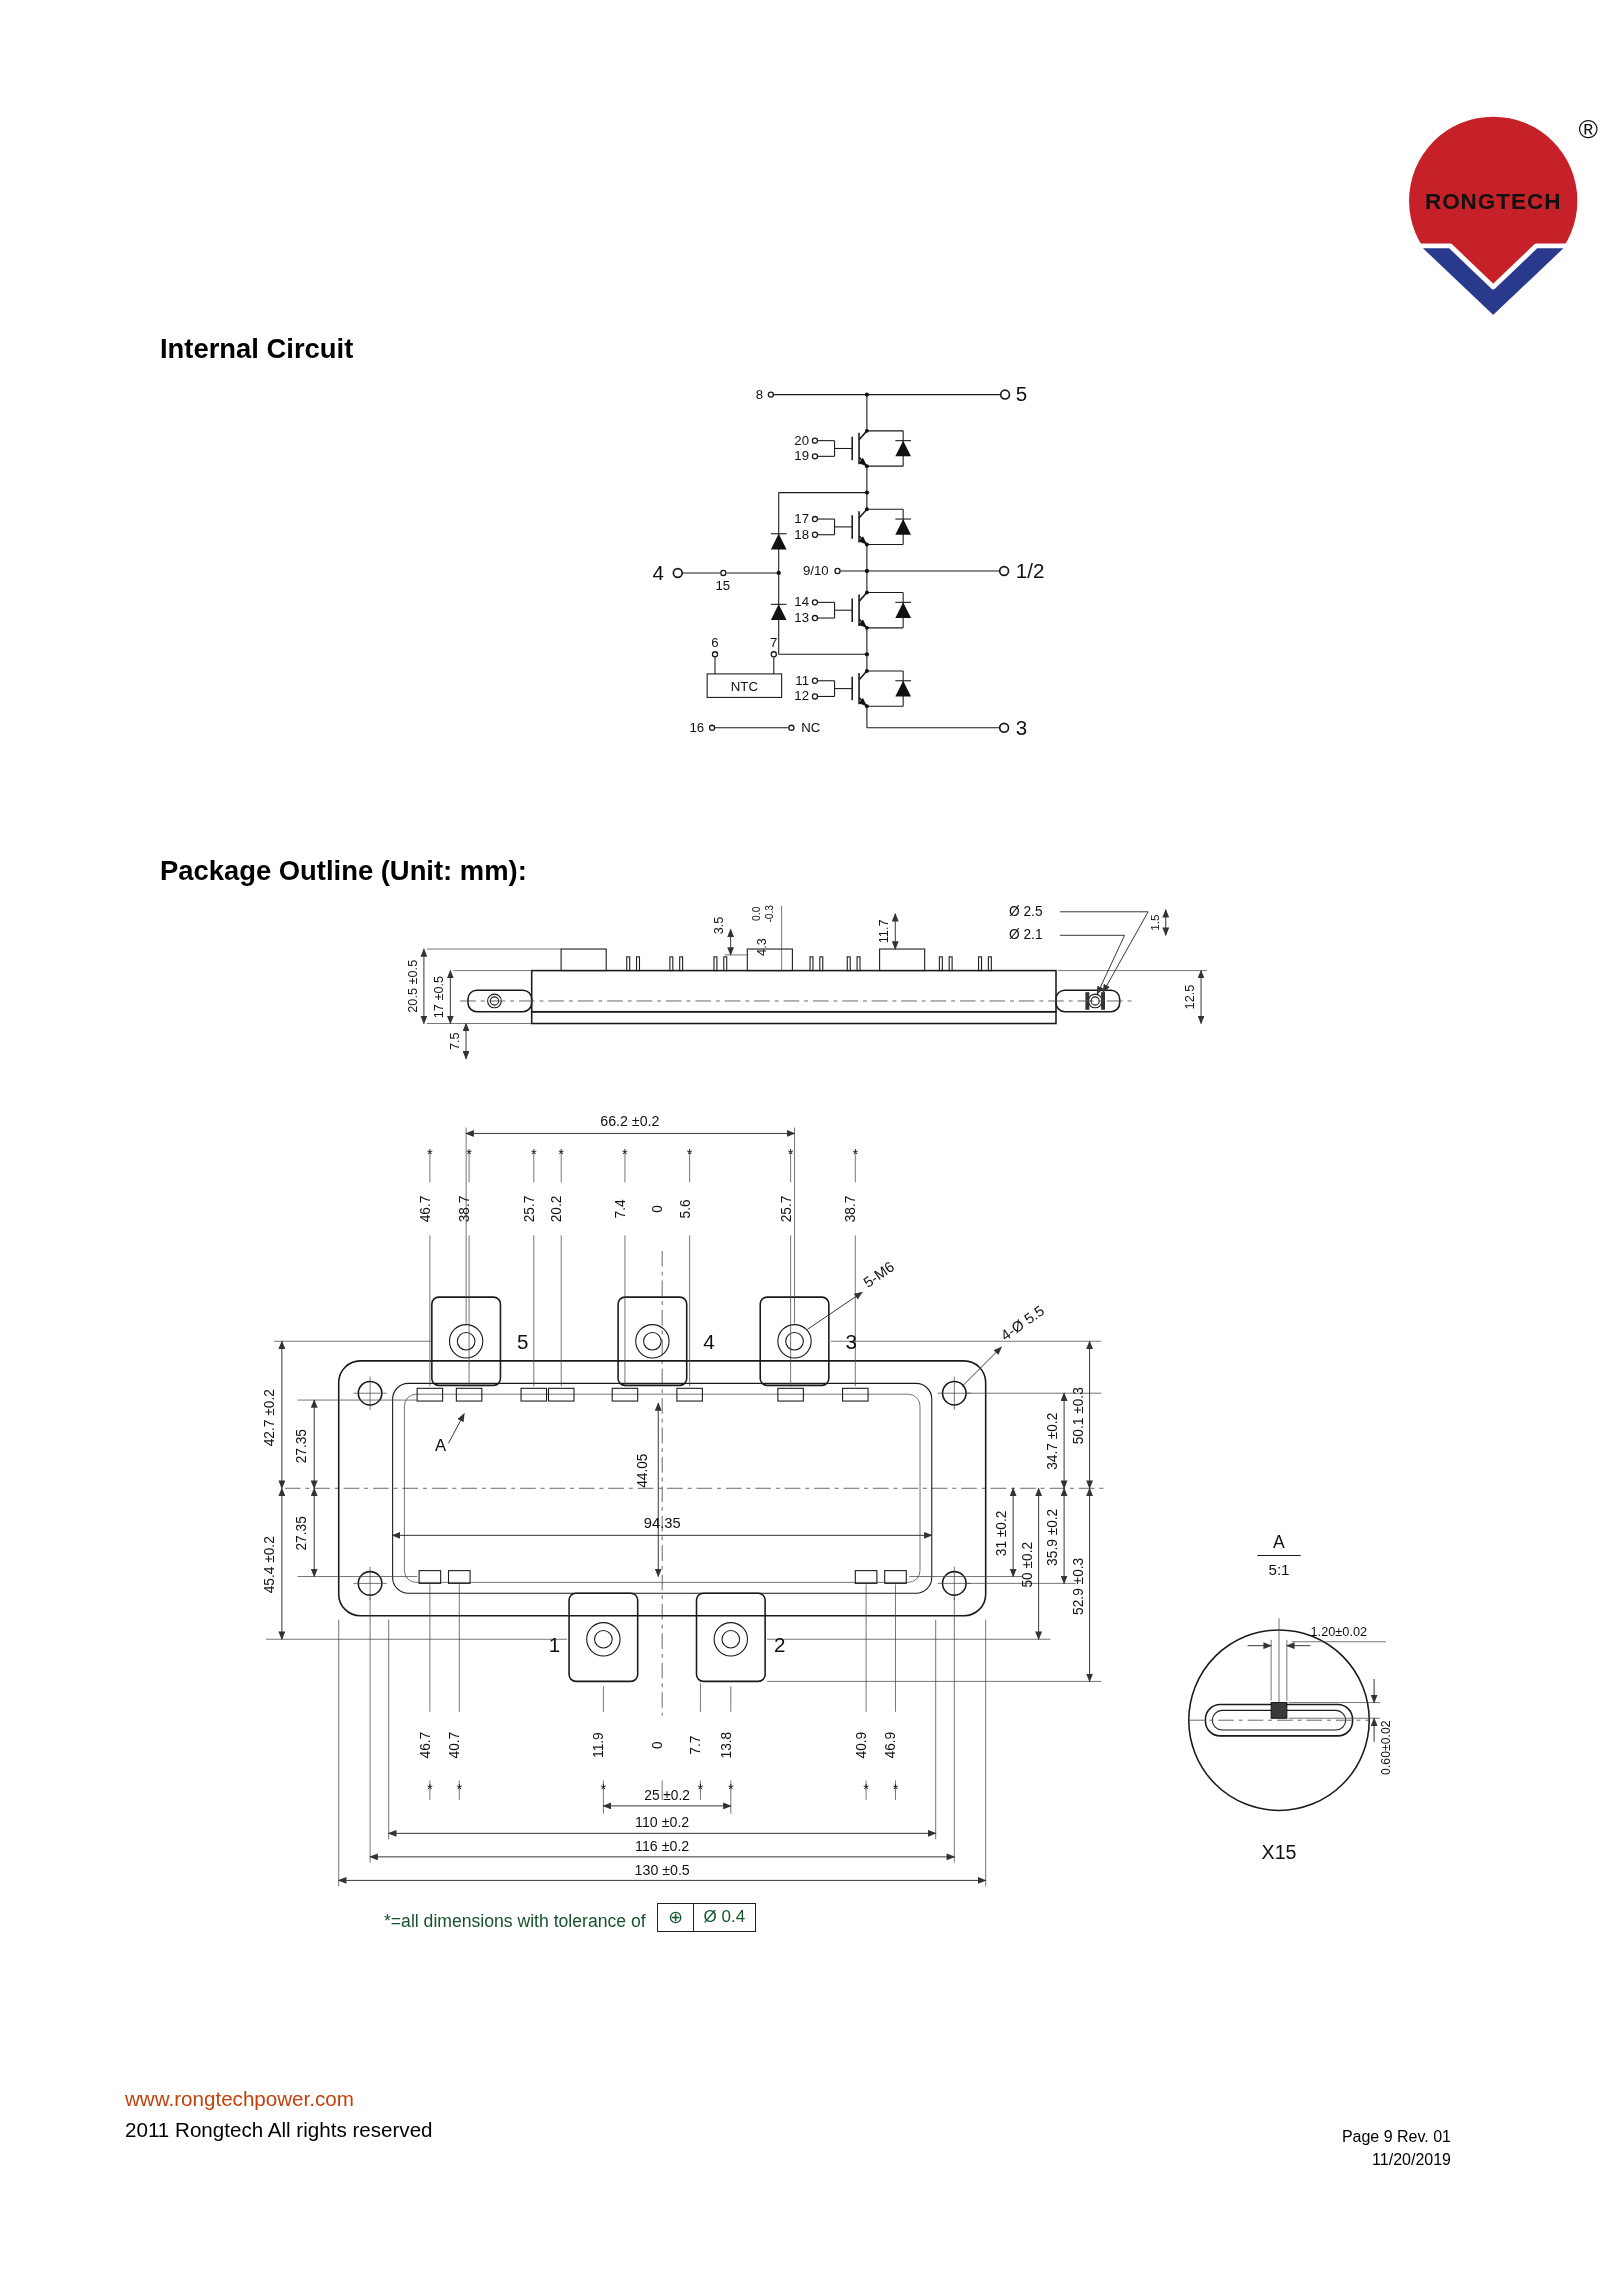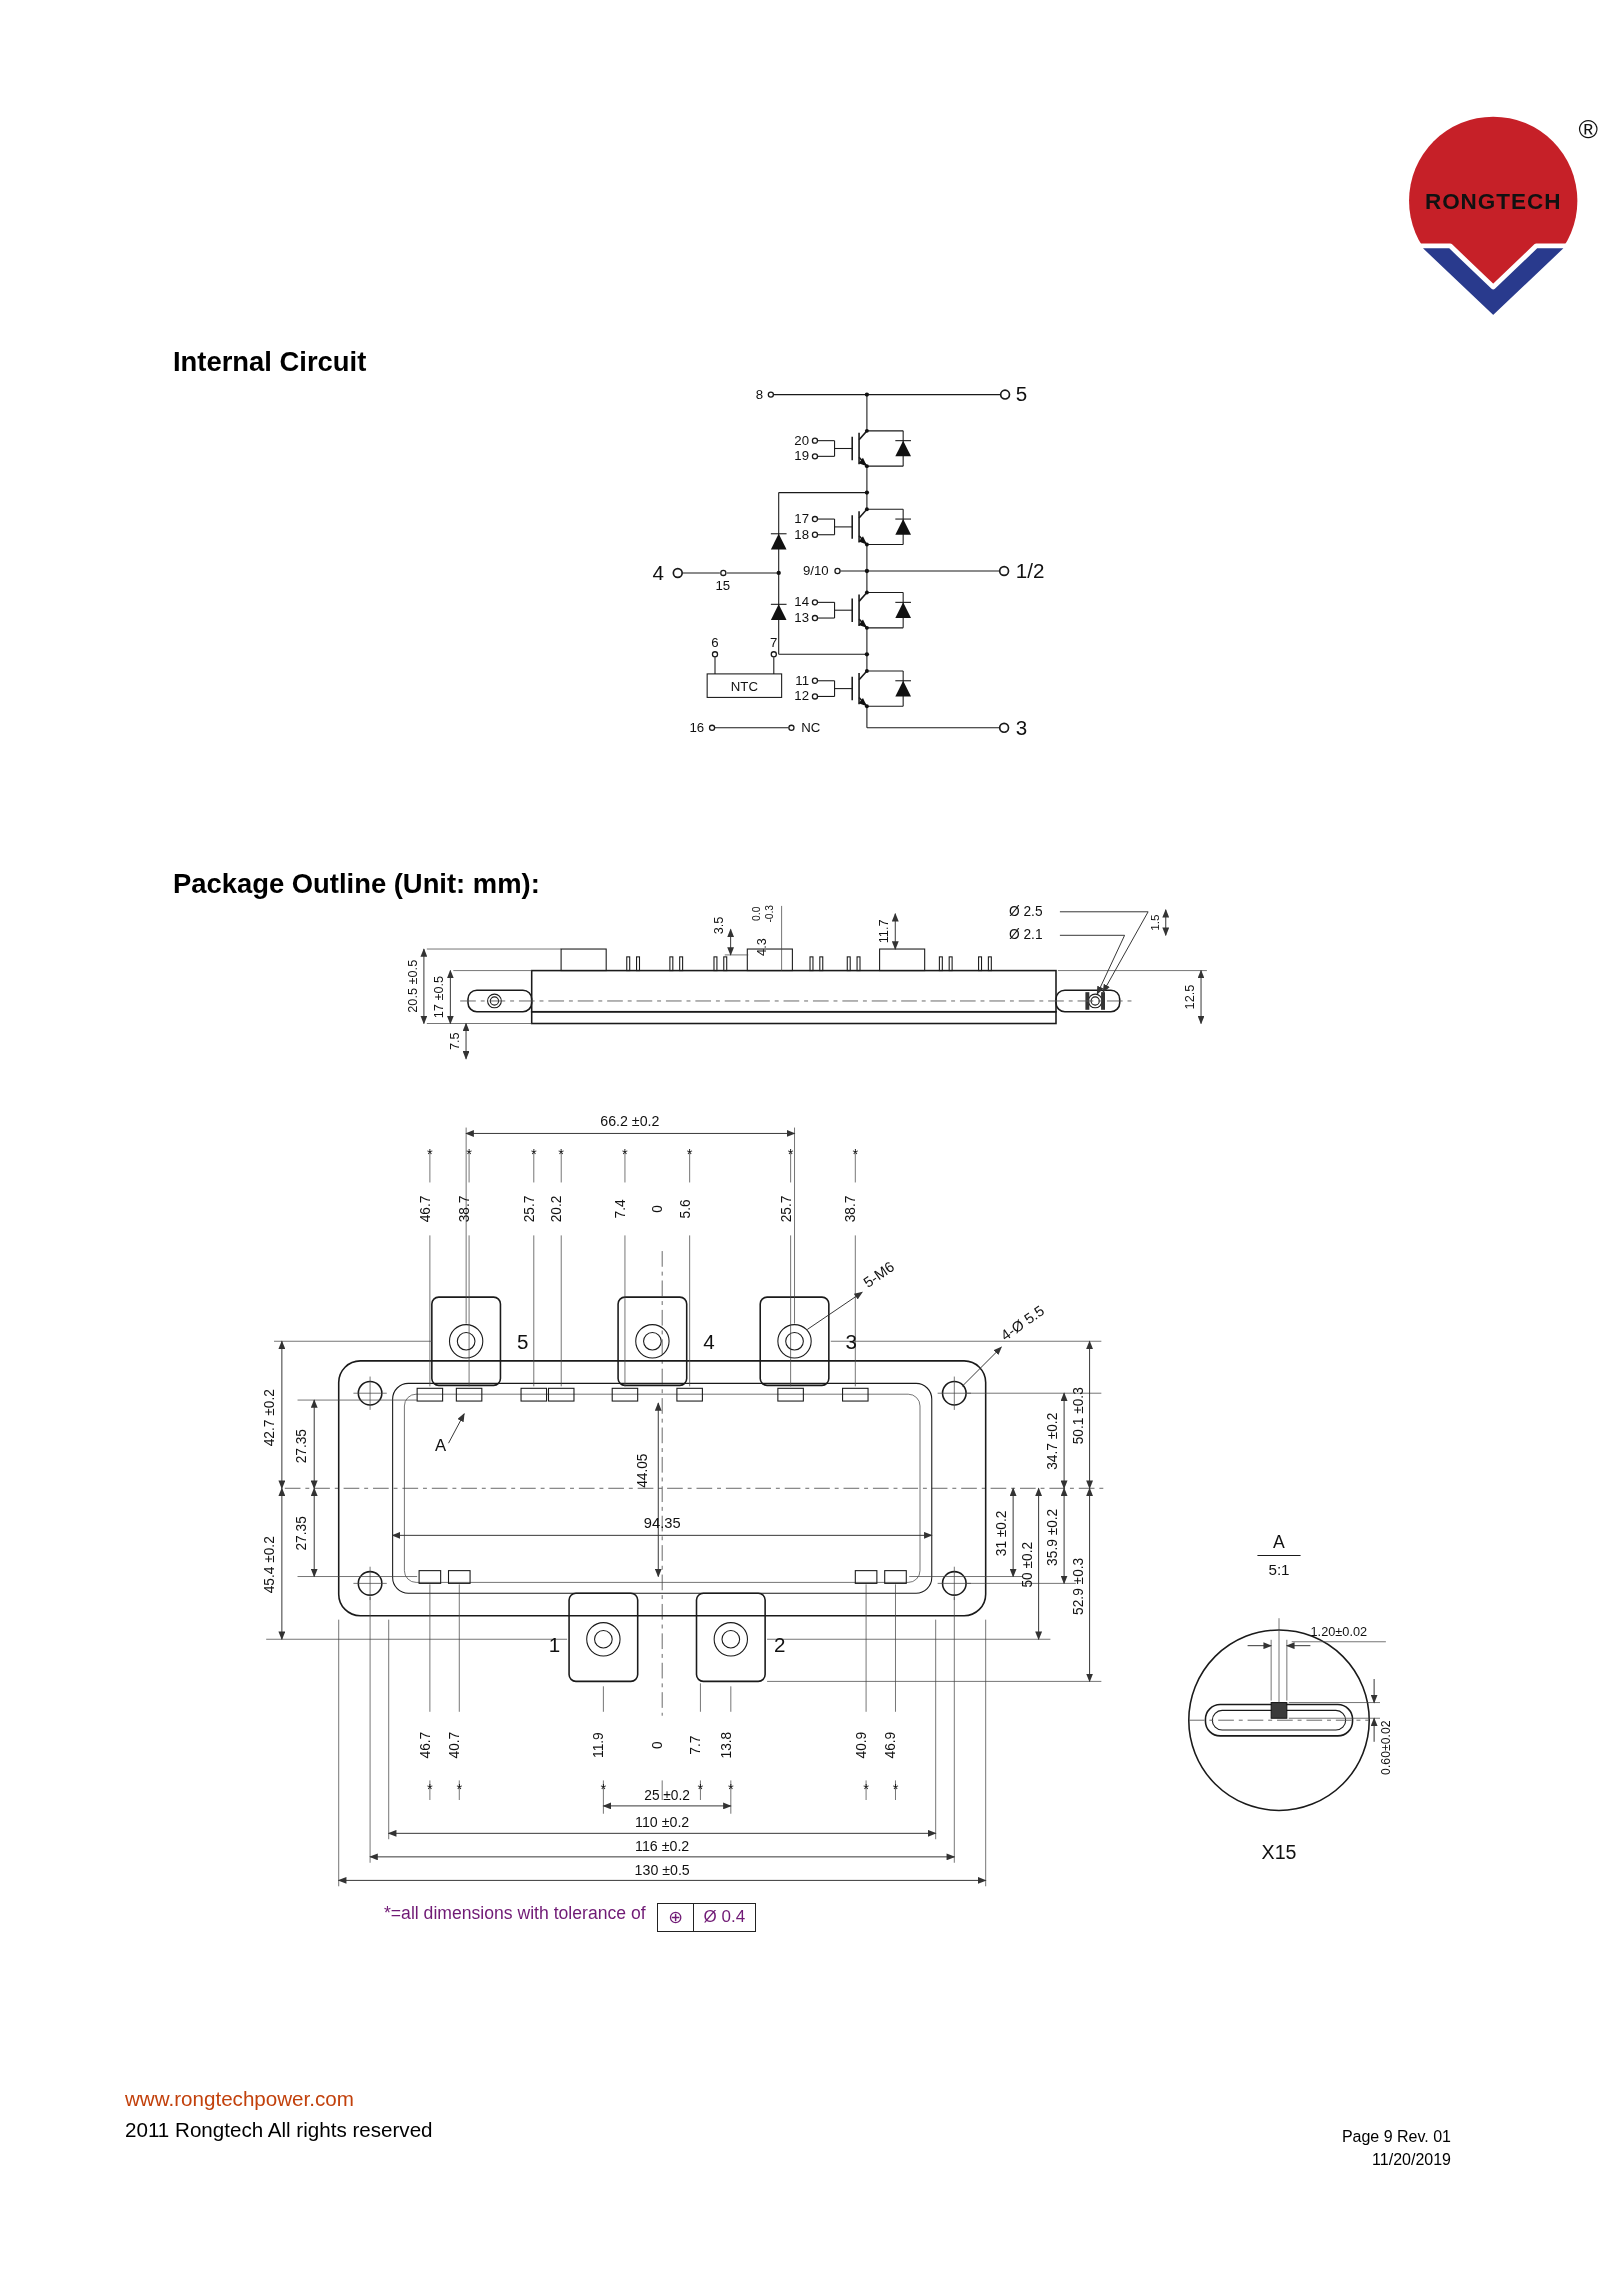--- a/index.html
+++ b/index.html
@@ -1,30 +1,30 @@
 <!DOCTYPE html>
 <html><head>
 <meta charset="utf-8">
 <style>
   *{box-sizing:border-box;}
   html,body{margin:0;padding:0;background:#ffffff;}
   .page{position:relative;width:1620px;height:2292px;background:#ffffff;
         font-family:"Liberation Sans",sans-serif;color:#000;overflow:hidden;}
   .abs{position:absolute;}
-  .sec-title{font-size:27.4px;font-weight:bold;margin:13px;}
+  .sec-title{font-size:27.4px;font-weight:bold;margin:0;}
   svg text{font-family:"Liberation Sans",sans-serif;fill:#111;}
   .ln{stroke:#1a1a1a;stroke-width:1.6;fill:none;}
   .ln2{stroke:#1a1a1a;stroke-width:1.1;fill:none;}
   .dim{stroke:#333;stroke-width:1;fill:none;}
   .ext{stroke:#444;stroke-width:0.75;fill:none;}
   .cl{stroke:#555;stroke-width:0.9;fill:none;stroke-dasharray:16 5 4 5;}
   .blk{fill:#111;stroke:none;}
   .pin{stroke:#1a1a1a;stroke-width:1.3;fill:#fff;}
   .term{stroke:#1a1a1a;stroke-width:1.7;fill:#fff;}
-  .note-row{display:flex;align-items:flex-start;gap:11.8px;font-size:17.6px;color:#701a75;}
+  .note-row{display:flex;align-items:flex-end;gap:11.8px;font-size:17.6px;color:#14532d;}
   .note-box{display:flex;align-items:stretch;border:1.7px solid #222;}
   .note-box .cell{padding:2.9px 9.8px;font-size:17px;display:flex;align-items:center;}
   .note-box .sym-cell{border-right:1.7px solid #222;font-size:17.6px;}
   .footer-left{font-size:20.6px;line-height:1.5;}
   .footer-left a{color:#c2410c;text-decoration:none;}
   .footer-right{font-size:16px;line-height:1.45;text-align:right;}
 </style>
 </head>
 <body>
 

